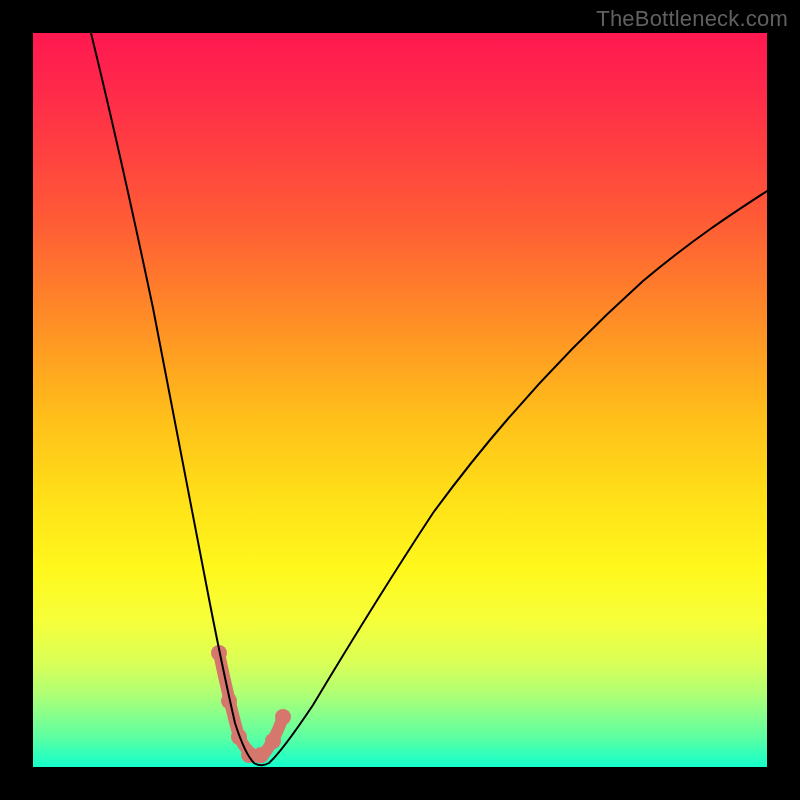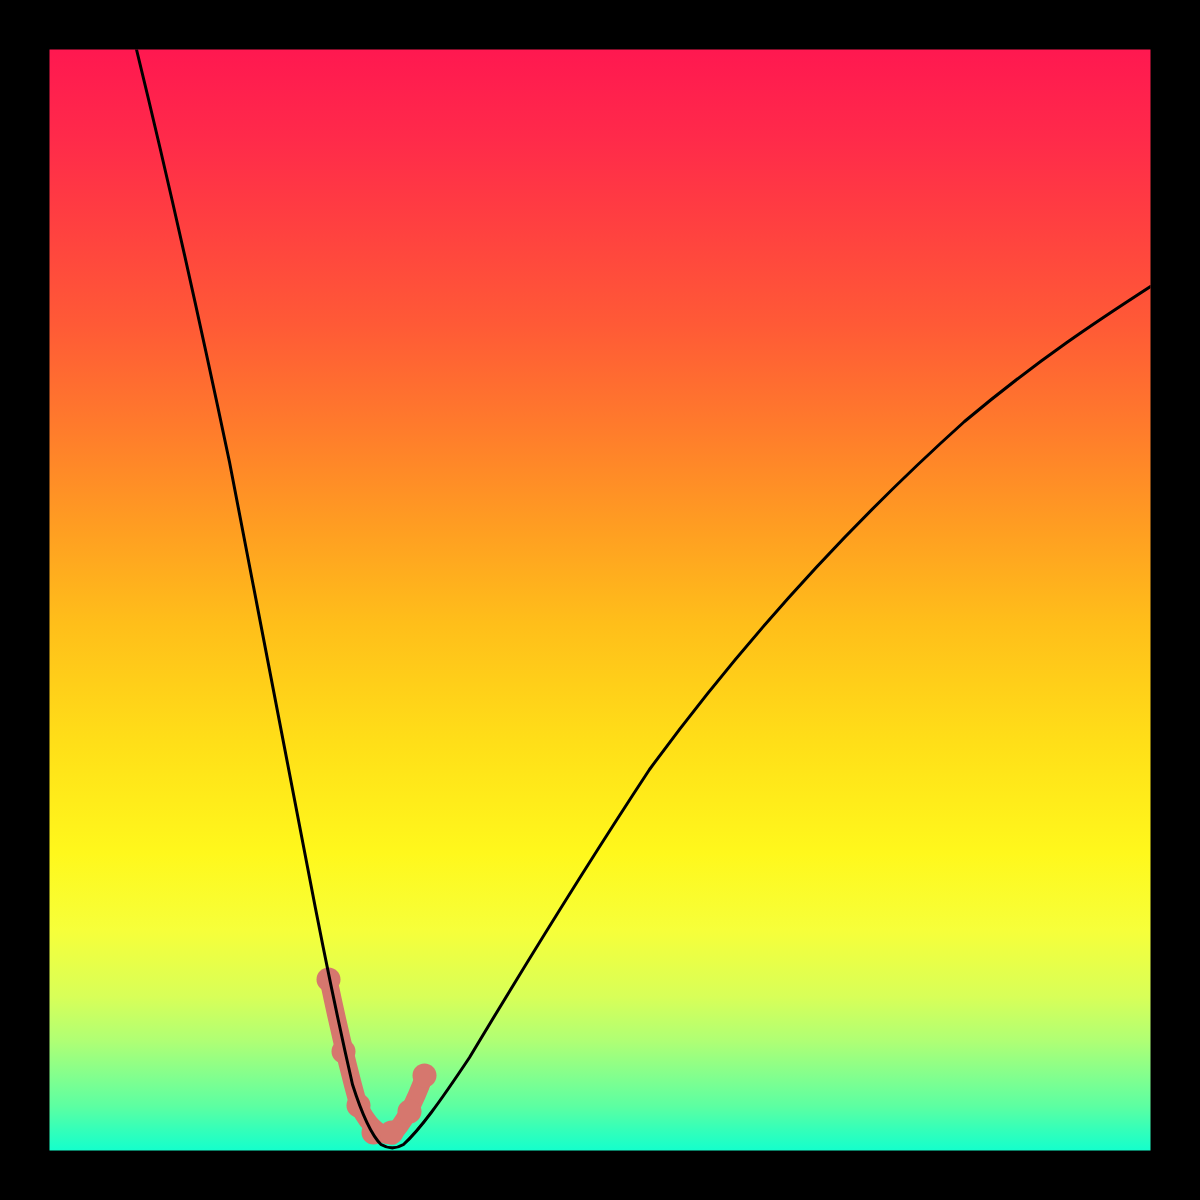--- a/index.html
+++ b/index.html
@@ -84,13 +84,14 @@
            C140,375 158,470 172,545
            C184,608 194,655 202,690
            C209,712 215,724 221,730
            C226,733 231,733 236,730
            C247,720 260,702 280,672
            C310,622 350,556 400,480
            C460,398 530,320 610,248
            C660,206 700,180 734,158"></path>
     </svg>
   </div>
+  <div class="watermark">TheBottleneck.com</div>
 </div>
 
 </body></html>

